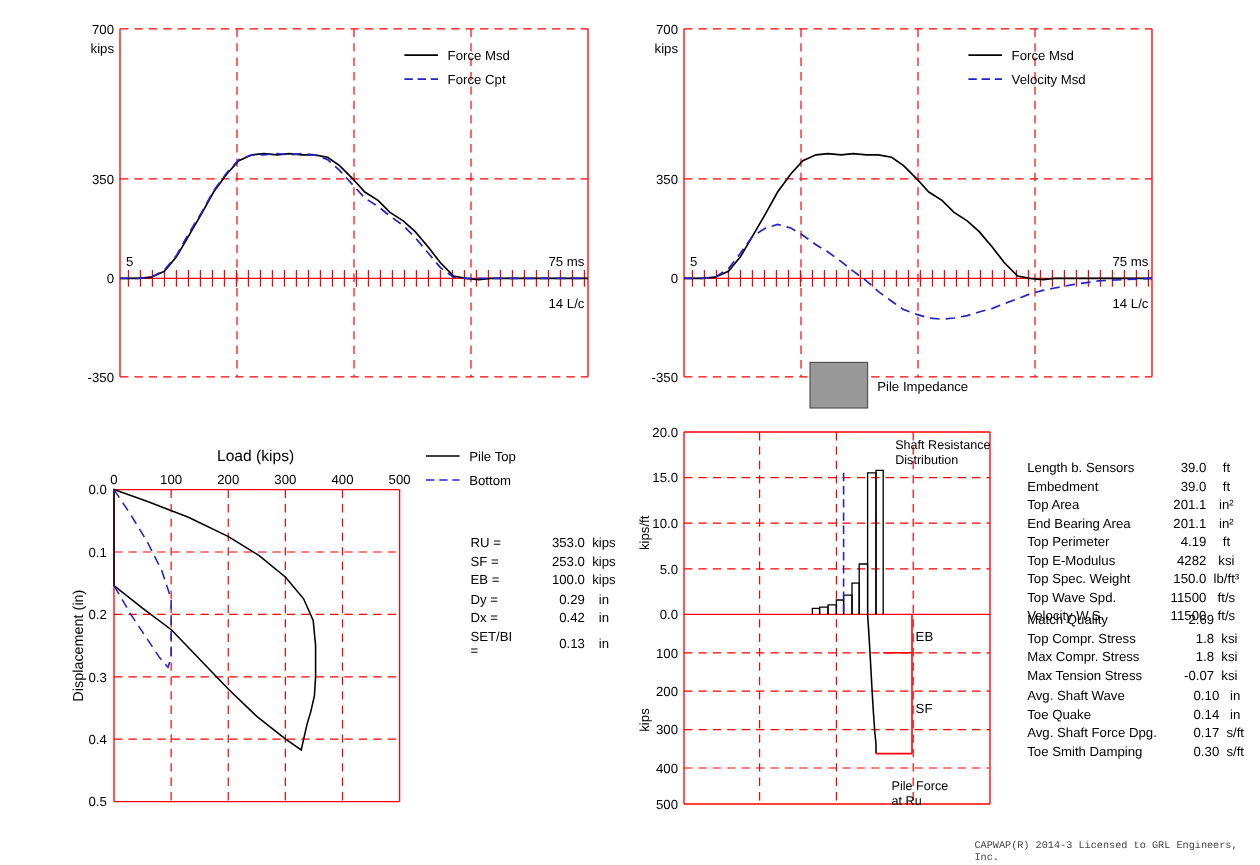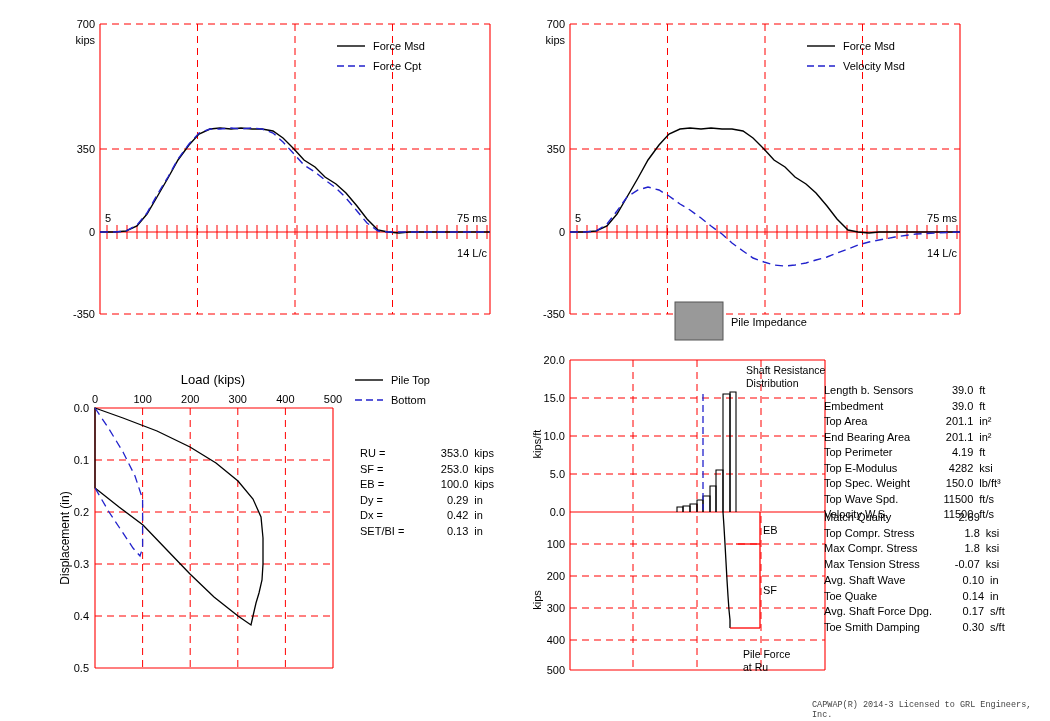--- a/index.html
+++ b/index.html
@@ -7,23 +7,23 @@
   .page{position:relative;width:1050px;height:573px;}
   .panel{position:absolute;}
   svg{display:block;}
   .axis-label{font-size:11px;fill:#000;font-family:"Liberation Sans",sans-serif;}
   .tick-label{font-size:11px;fill:#000;font-family:"Liberation Sans",sans-serif;}
   .legend-text{font-size:11px;fill:#000;font-family:"Liberation Sans",sans-serif;}
   .small{font-size:10.5px;fill:#000;font-family:"Liberation Sans",sans-serif;}
   .footer{position:absolute;font-size:8.5px;color:#444;font-family:"Liberation Sans",sans-serif;}
   .res-tbl{position:absolute;font-size:11px;font-family:"Liberation Sans",sans-serif;}
   .res-tbl td{padding:0 0 1.5px 0;font-size:11px;}
-  .res-tbl td.k{padding-right:10px;}
+  .res-tbl td.k{padding-right:10px;padding-left:32px;}
   .res-tbl td.v{text-align:right;padding-right:4px;}
-  .res-tbl td.u{text-align:left;}
+  .res-tbl td.u{text-align:center;}
 </style>
 </head>
 <body>
 
 <div class="page">
 
   <div class="panel" style="left:55px;top:14px;width:450px;height:310px;">
     <svg width="450" height="310" viewBox="0 0 450 310">
 
       <line x1="45" y1="10" x2="435" y2="10" stroke="#ff0000" stroke-width="1" stroke-dasharray="7,5"></line>

